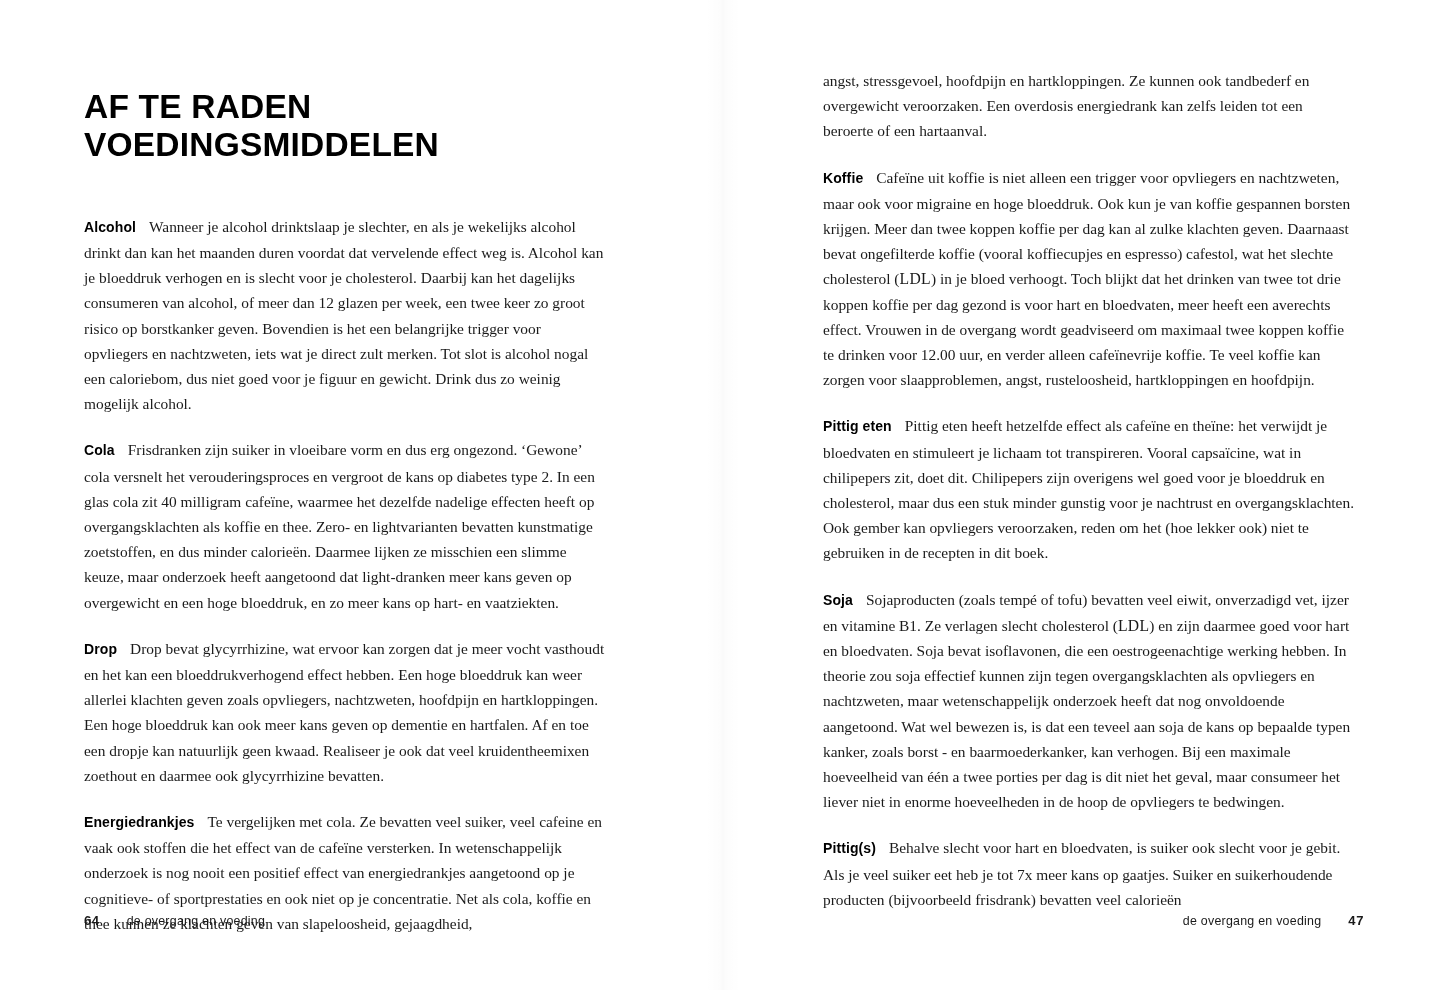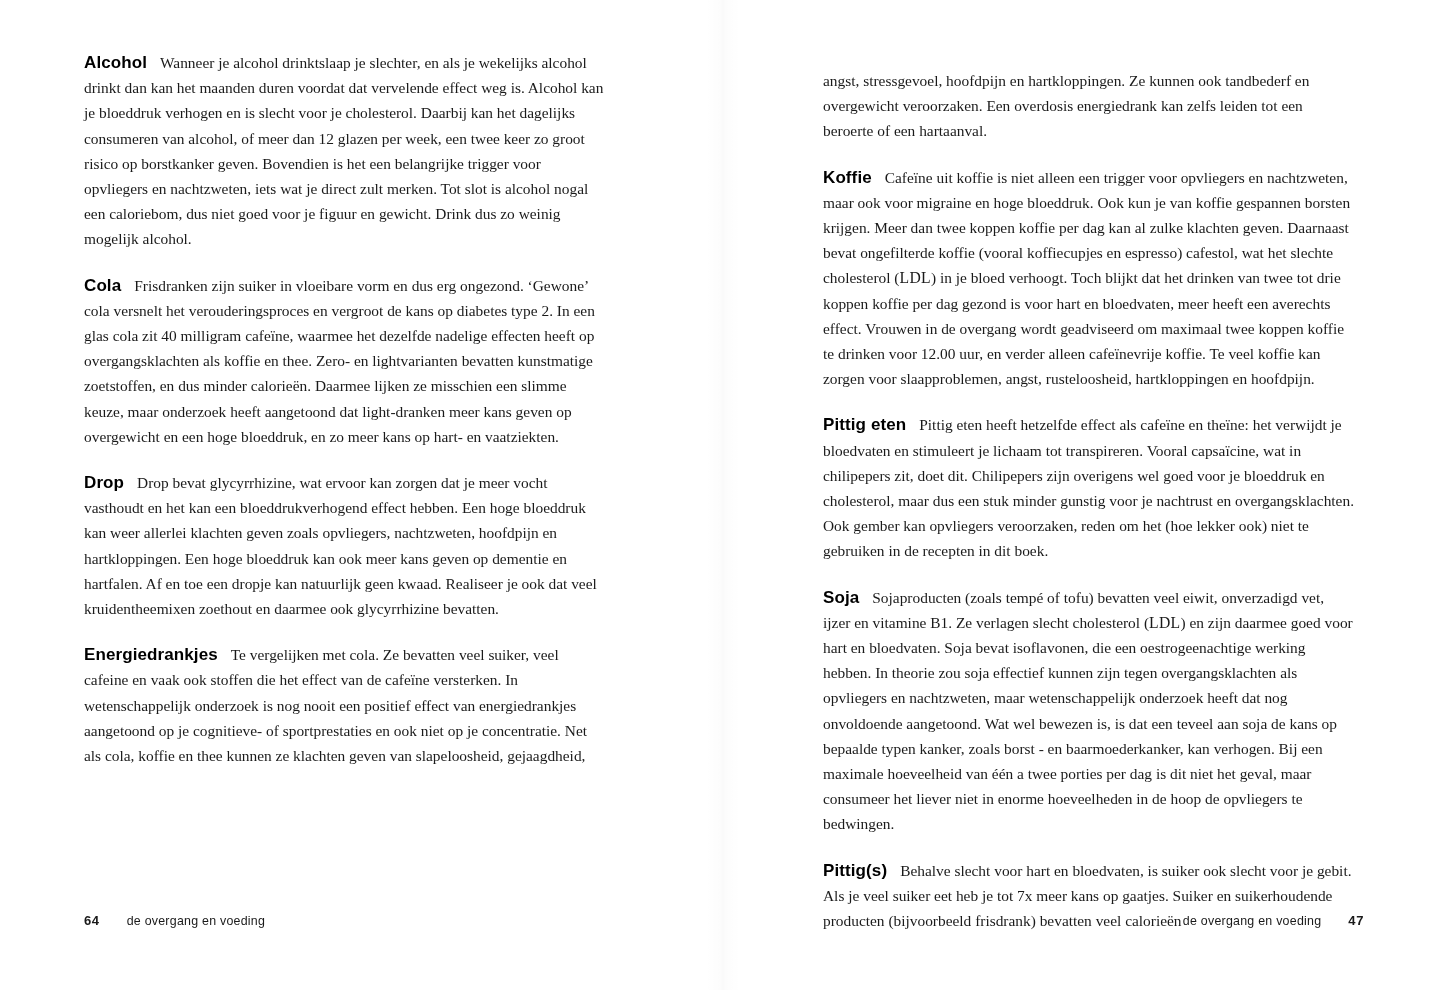--- a/index.html
+++ b/index.html
@@ -76,21 +76,21 @@
     line-height: 25.2px;
     color: #1a1a1a;
     text-align: left;
     hyphens: manual;
   }
   p.para:last-child { margin-bottom: 0; }
 
   .run-in {
     font-family: "Liberation Sans", sans-serif;
     font-weight: 700;
-    font-size: 17px;
+    font-size: 14px;
     color: #000000;
     letter-spacing: 0.1px;
     margin-right: 13px;
     text-align: center;
   }
 
   .smallcaps {
     font-variant: small-caps;
     font-size: 1.02em;
     letter-spacing: 0.3px;
@@ -122,20 +122,22 @@
 </style>
 </head>
 <body>
 
 <div class="spread">
 
   <div class="spine"></div>
 
   <div class="page page-left">
 
+    <h1 class="chapter-title">AF TE RADEN
+VOEDINGSMIDDELEN</h1>
 
     <div class="content-left">
 
       <p class="para">
         <span class="run-in">Alcohol</span><span>Wanneer je alcohol drinktslaap je slechter, en als je wekelijks alcohol drinkt dan kan het maanden duren voordat dat vervelende effect weg is. Alcohol kan je bloeddruk verhogen en is slecht voor je cholesterol. Daarbij kan het dagelijks consumeren van alcohol, of meer dan 12 glazen per week, een twee keer zo groot risico op borstkanker geven. Bovendien is het een belangrijke trigger voor opvliegers en nachtzweten, iets wat je direct zult merken. Tot slot is alcohol nogal een caloriebom, dus niet goed voor je figuur en gewicht. Drink dus zo weinig mogelijk alcohol.</span>
       </p>
 
       <p class="para">
         <span class="run-in">Cola</span><span>Frisdranken zijn suiker in vloeibare vorm en dus erg ongezond. ‘Gewone’ cola versnelt het verouderingsproces en vergroot de kans op diabetes type 2. In een glas cola zit 40 milligram cafeïne, waarmee het dezelfde nadelige effecten heeft op overgangsklachten als koffie en thee. Zero- en lightvarianten bevatten kunstmatige zoetstoffen, en dus minder calorieën. Daarmee lijken ze misschien een slimme keuze, maar onderzoek heeft aangetoond dat light-dranken meer kans geven op overgewicht en een hoge bloeddruk, en zo meer kans op hart- en vaatziekten.</span>
       </p>

